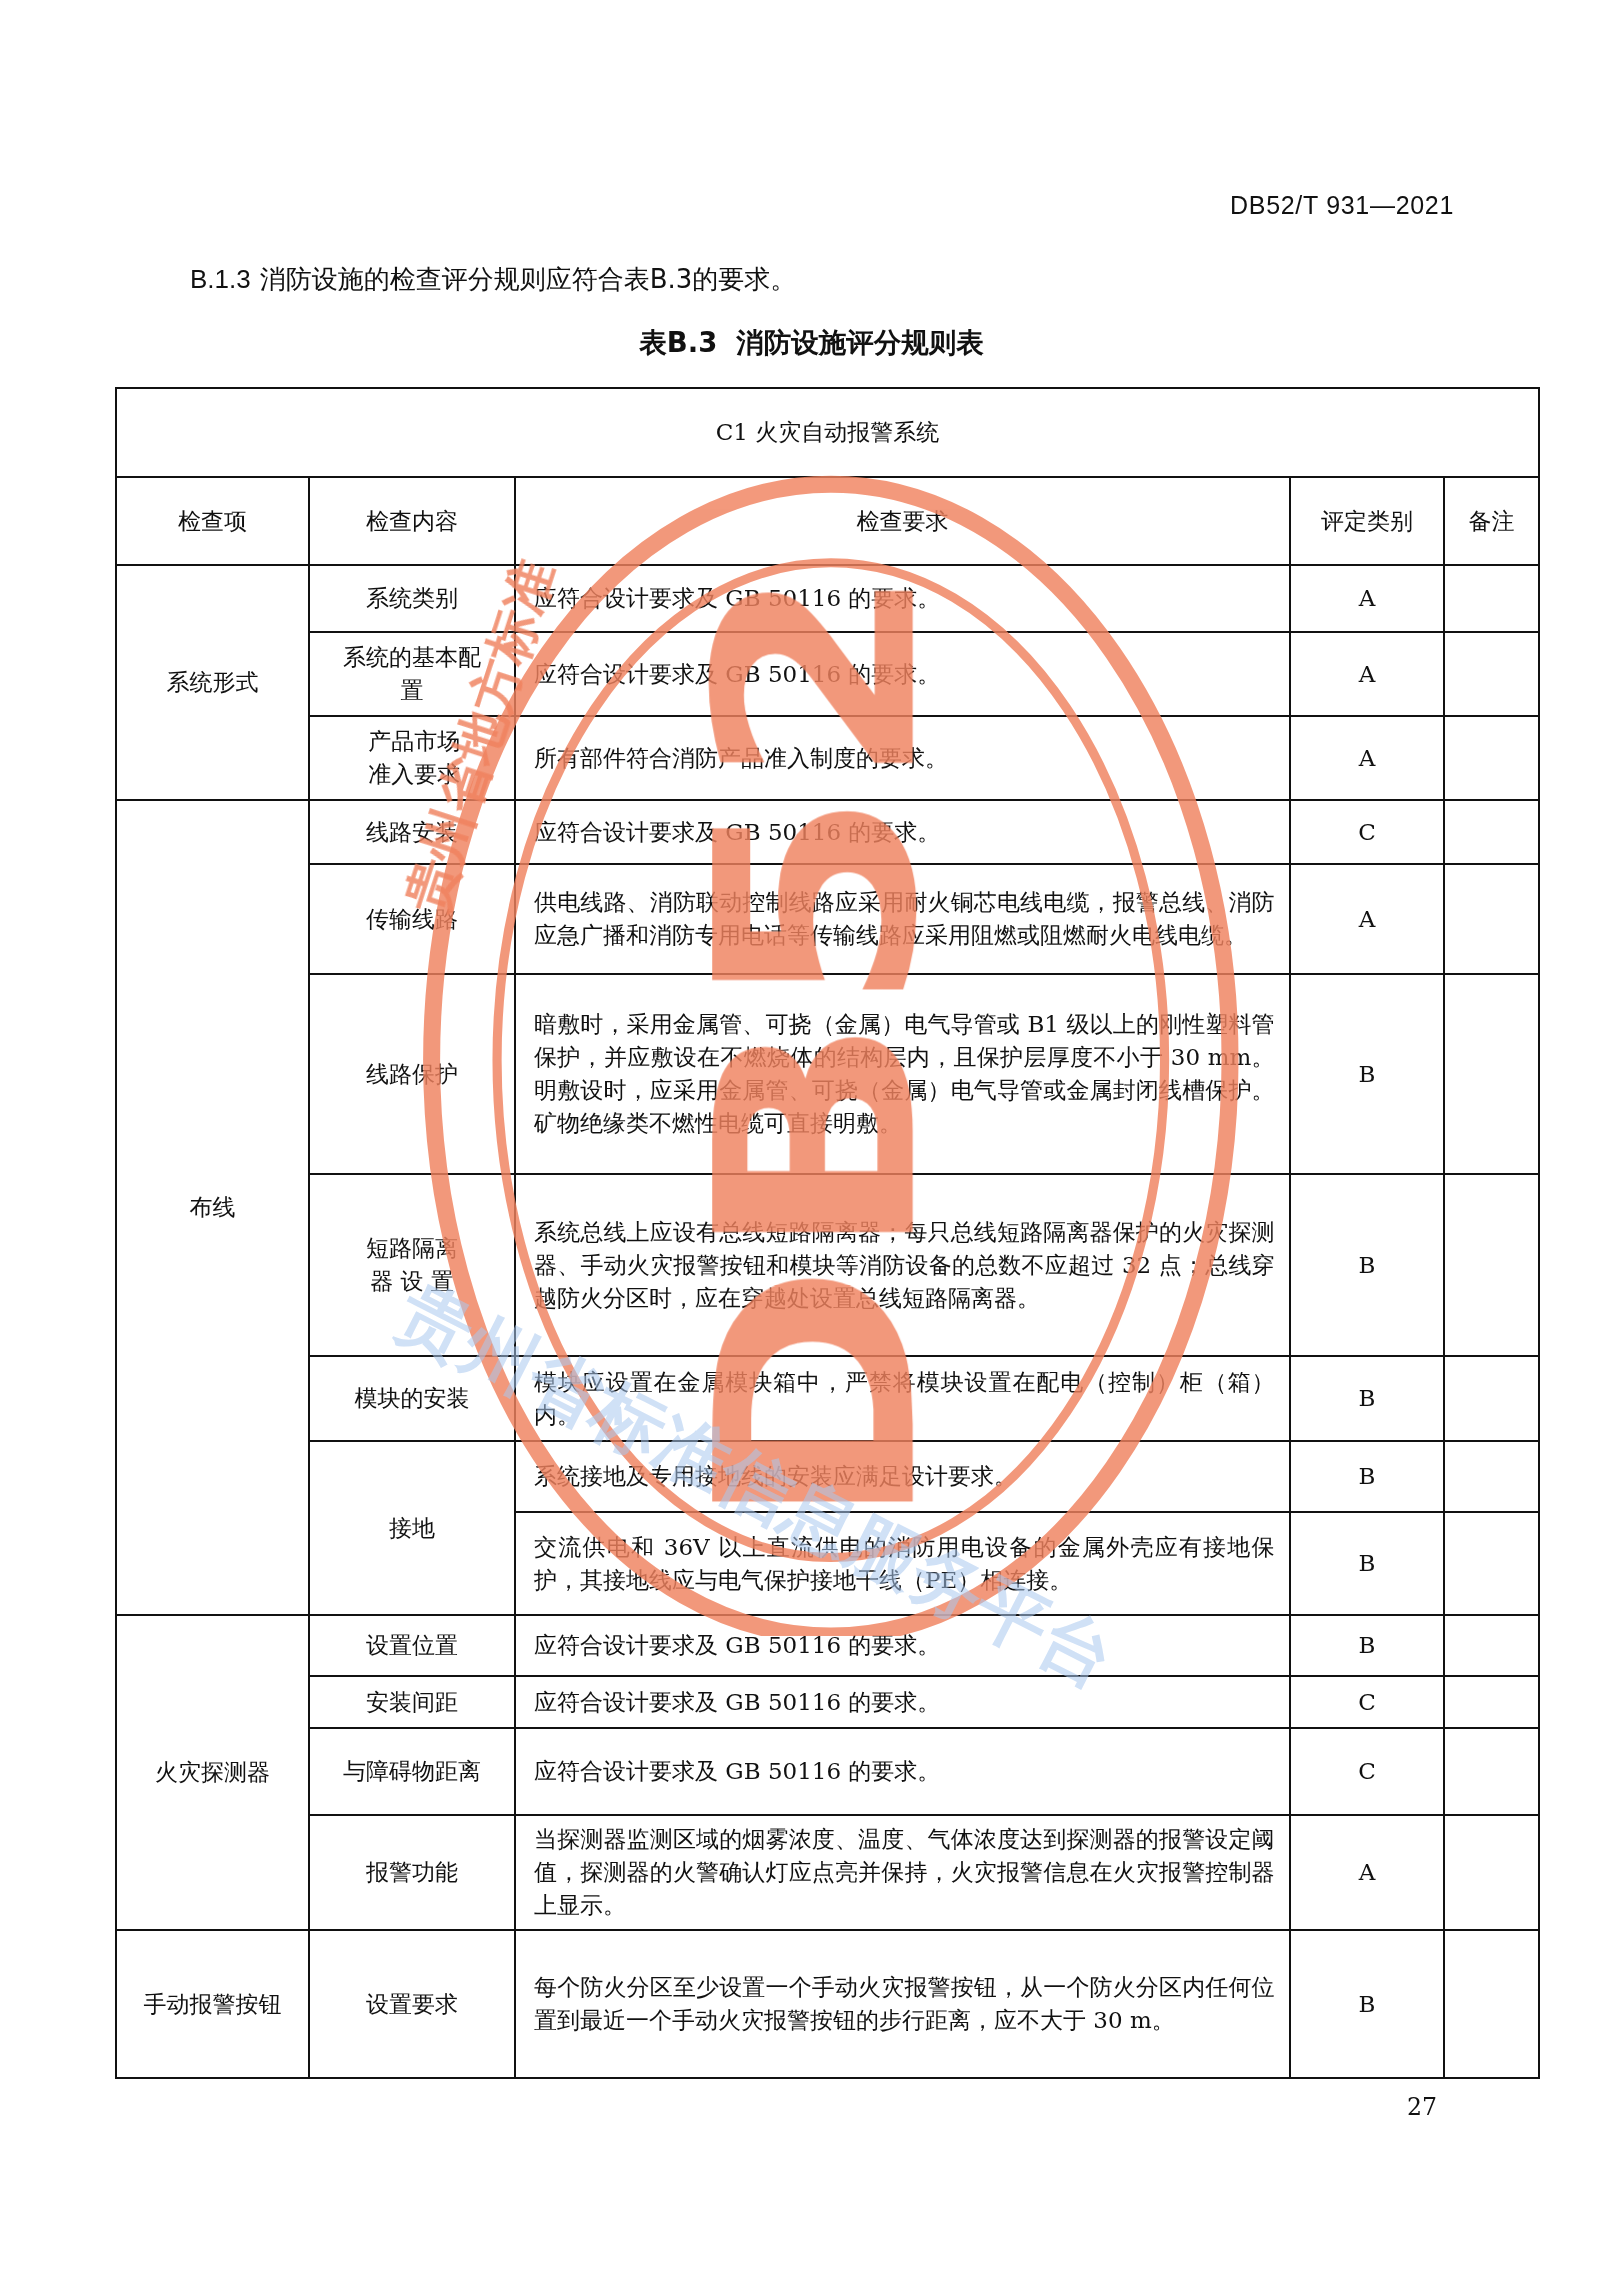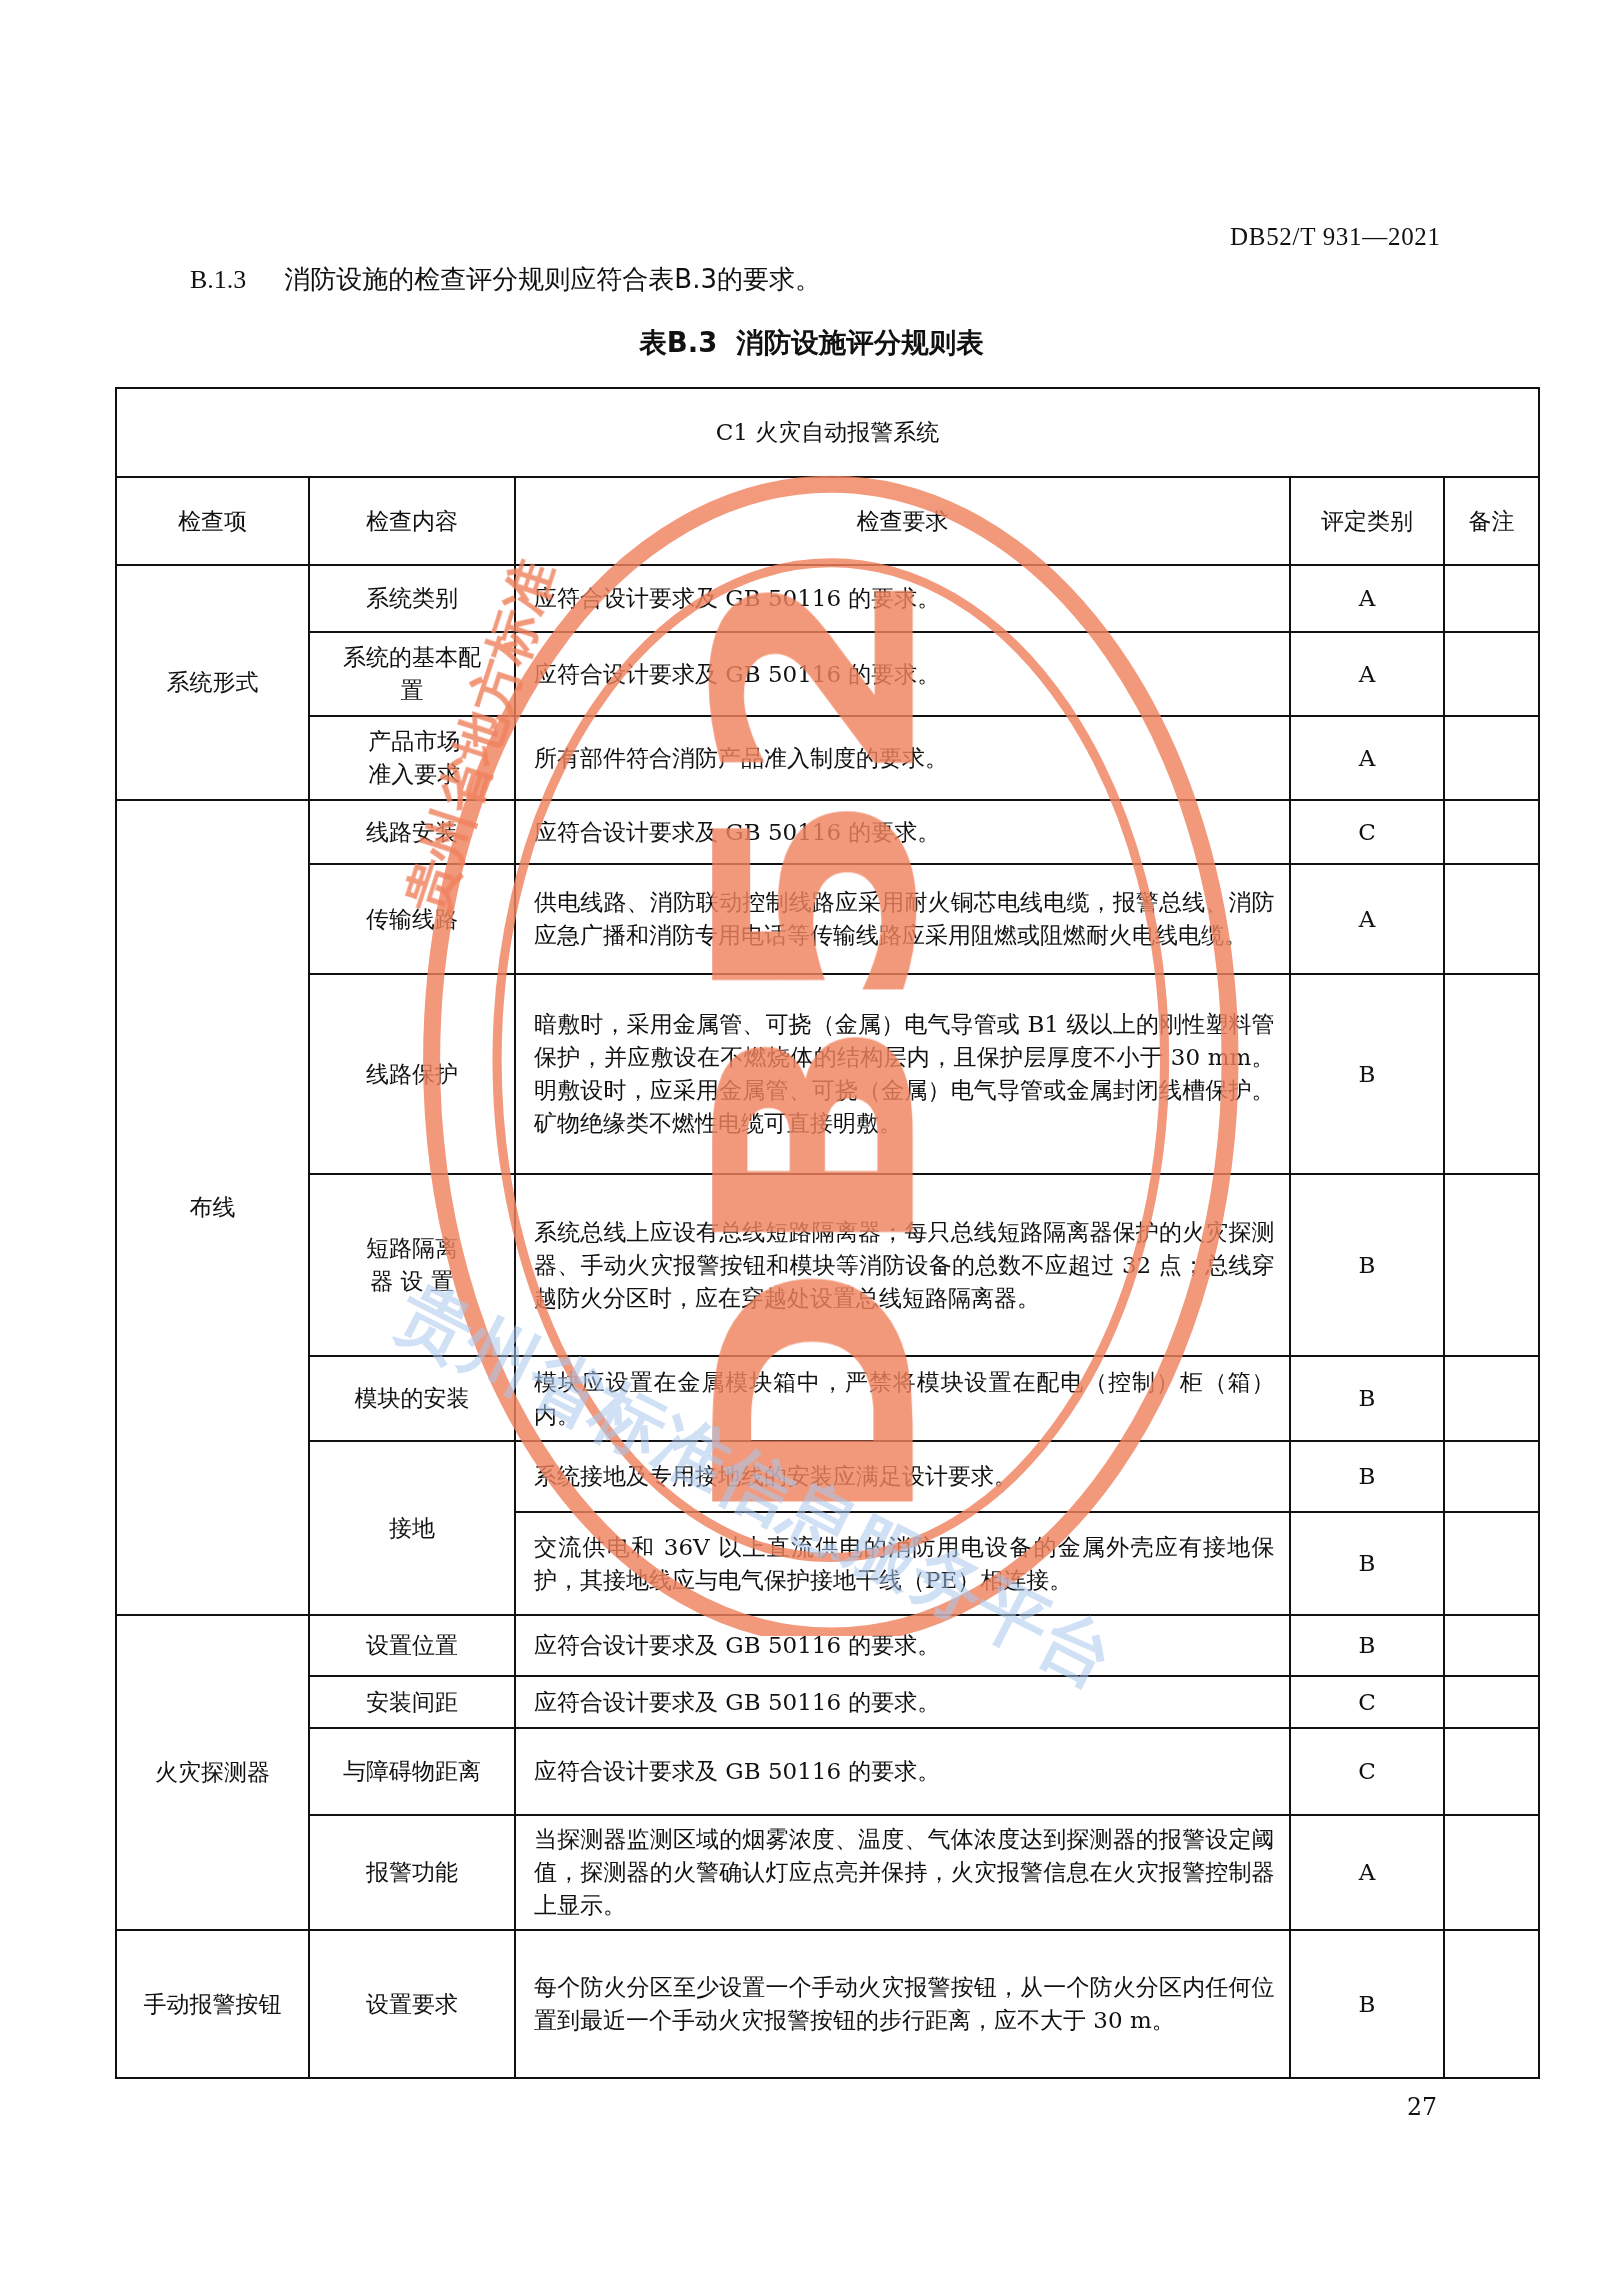--- a/index.html
+++ b/index.html
@@ -1,20 +1,20 @@
 <!DOCTYPE html>
 <html style="font-size:10.5px"><head>
 <meta charset="utf-8">
 <style>
   html, body { margin:0; padding:0; background:#ffffff; }
   body { width:1623px; height:2295px; position:relative; overflow:hidden;
          font-family:"DejaVu Serif","Liberation Serif",serif; color:#111; }
-  .doc-code { position:absolute; left:1230px; top:191px; font-family:Liberation Serif, serif; font-size:25px; letter-spacing:0.7px;margin-top:32px; }
+  .doc-code { position:absolute; left:1230px; top:191px; font-family:Liberation Sans, sans-serif; font-size:25px; letter-spacing:0.7px; }
   .clause { position:absolute; left:190px; top:262px; font-size:26px; font-family:"DejaVu Sans","Liberation Sans",sans-serif; }
-  .clause .num { font-family:Liberation Serif, serif; margin-right:38px; }
+  .clause .num { font-family:Liberation Sans, sans-serif; margin-right:9px; }
   .table-title { position:absolute; left:0; width:1623px; top:325px; text-align:center; font-size:27.5px; font-weight:bold; font-family:"DejaVu Sans","Liberation Sans",sans-serif; }
   .table-title .num { margin-right:19px; }
 
   table.rules { position:absolute; left:115px; top:387px; width:1423px; border-collapse:collapse; table-layout:fixed; font-size:23px; line-height:33px; }
   table.rules td, table.rules th { border:2px solid #111; padding:0 13px; vertical-align:middle; font-weight:normal; }
   table.rules .c { text-align:center; }
   table.rules .req { text-align:justify; padding-left:18px; padding-right:14.4px; }
   table.rules th { text-align:center; }
 
   .page-num { position:absolute; left:1407px; top:2093px; font-size:23.6px; font-family:"DejaVu Serif","Liberation Serif",serif; }

